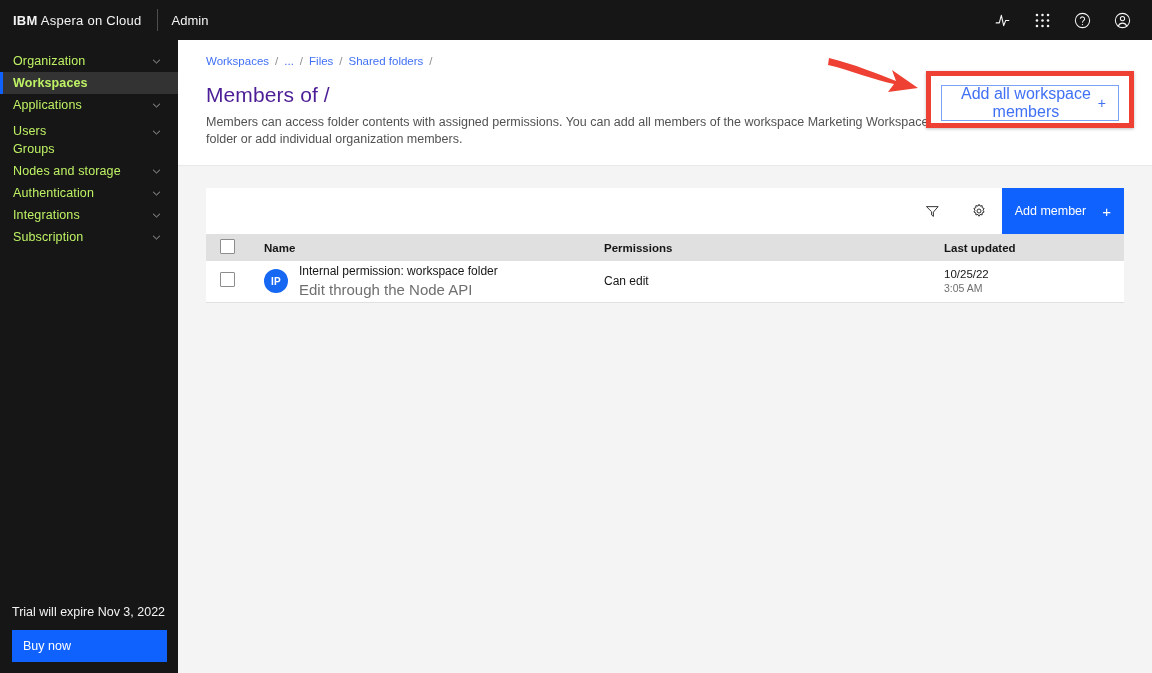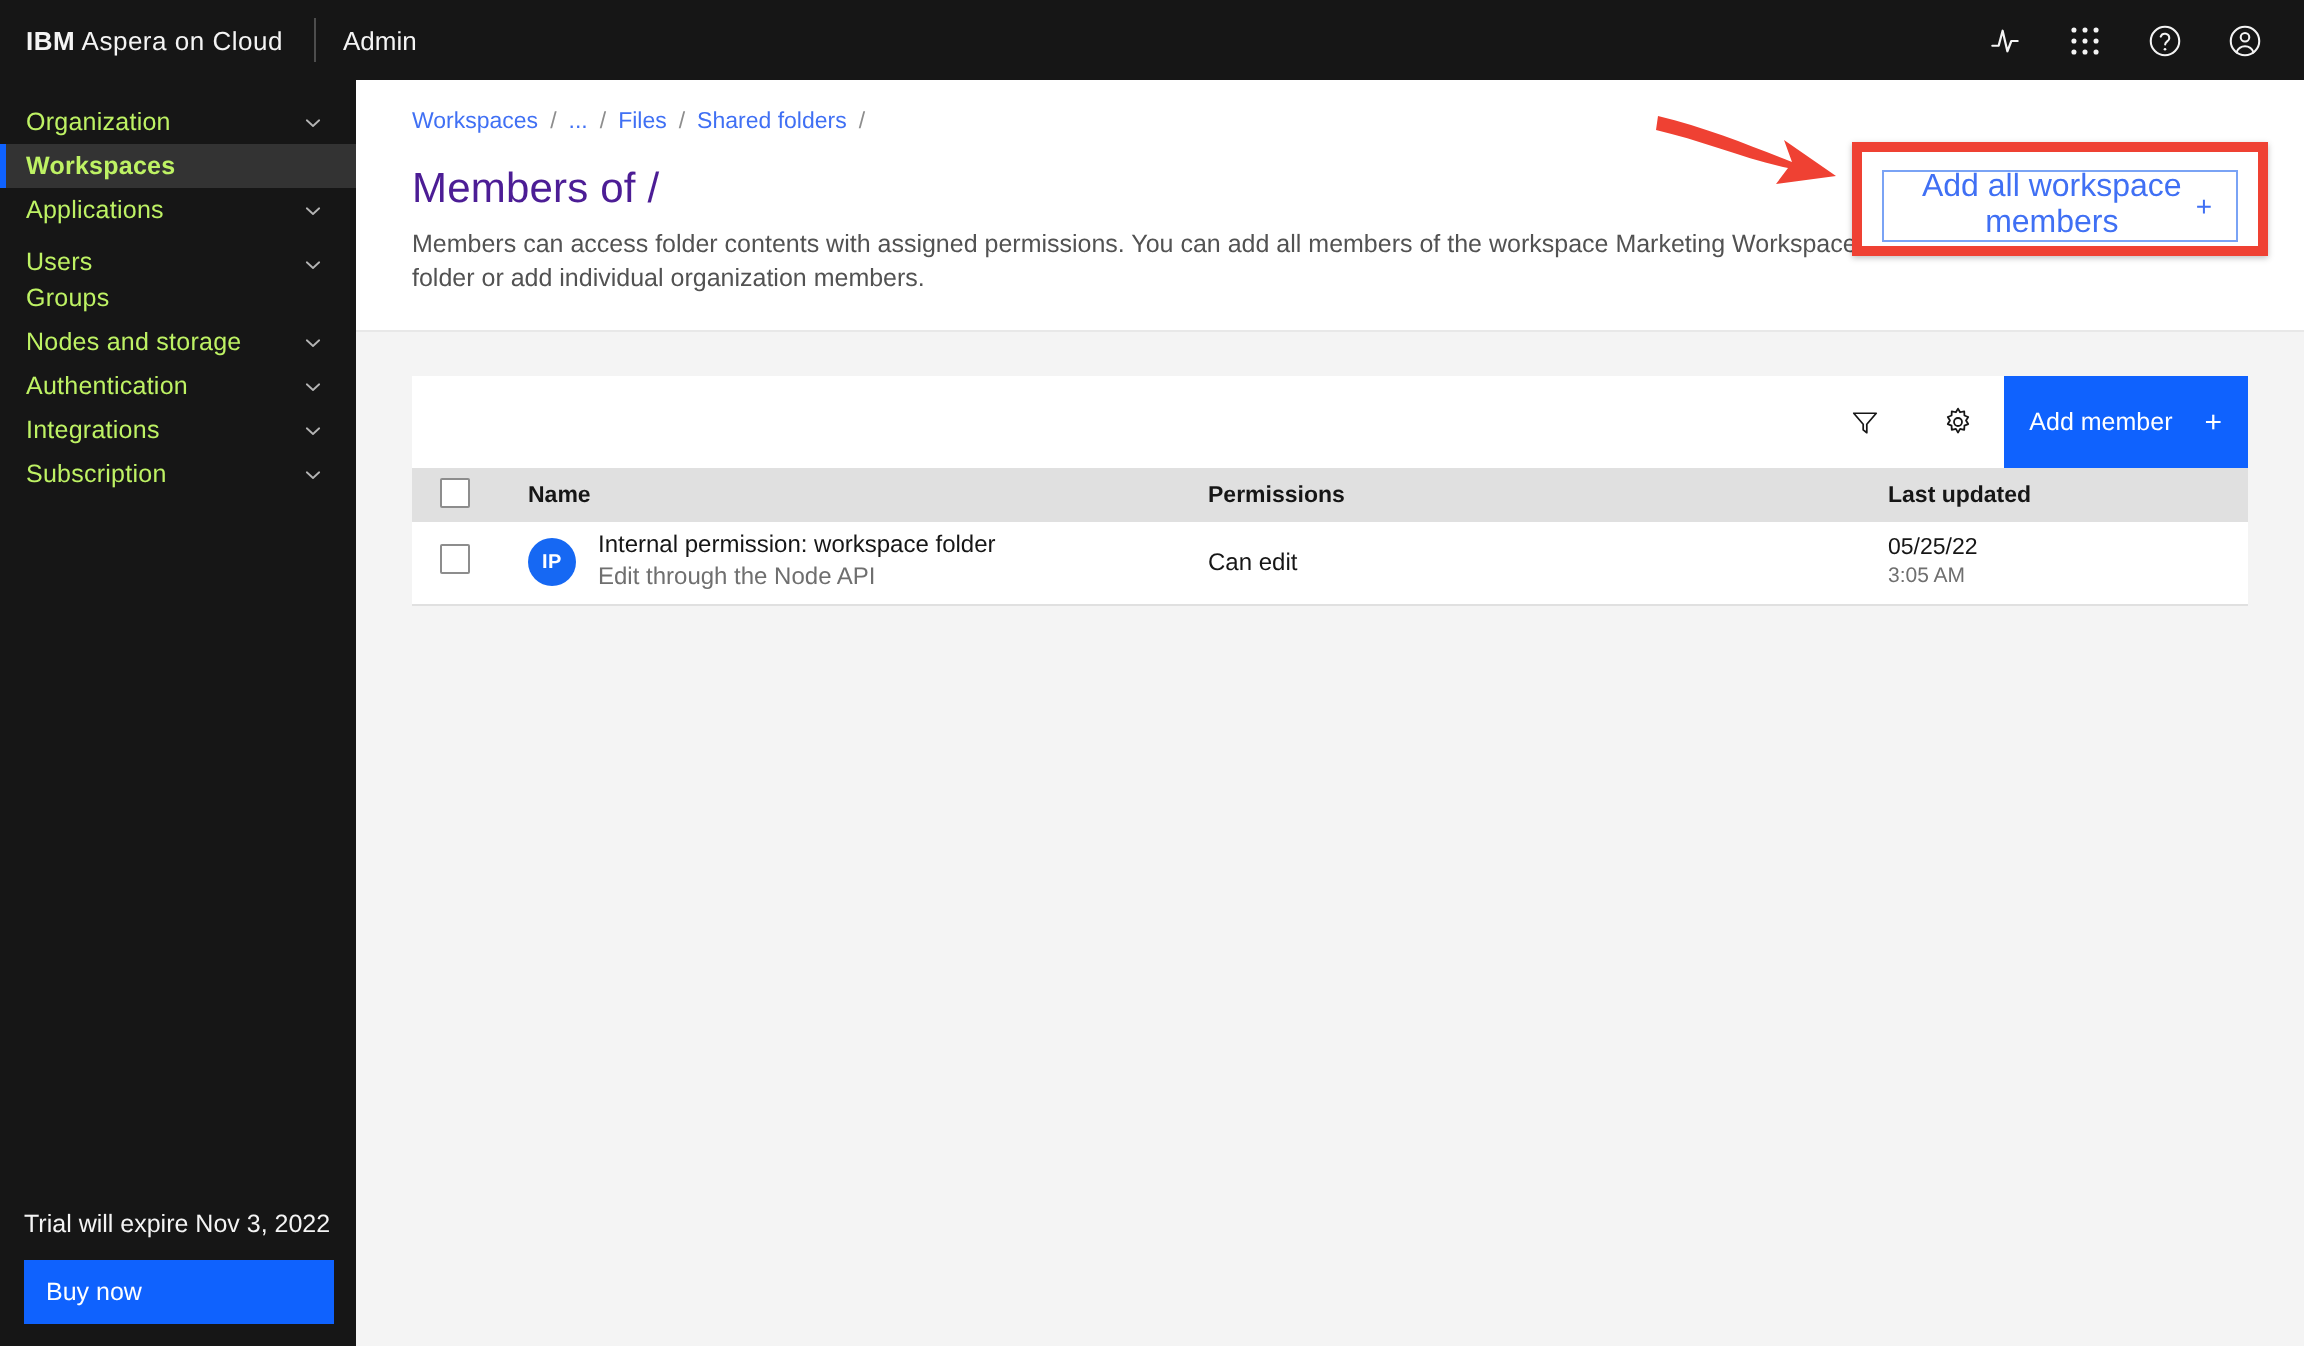--- a/index.html
+++ b/index.html
@@ -274,21 +274,21 @@
     justify-content: center;
     flex: none;
     letter-spacing: .3px;
   }
   .name-main {
     font-size: 12px;
     color: #161616;
     line-height: 1.25;
   }
   .name-sub {
-    font-size: 12px;
+    font-size: 15px;
     color: #6f6f6f;
     line-height: 1.3;
     margin-top: 1px;
   }
   .upd-main { font-size: 11.5px; color: #161616; line-height: 1.25; }
   .upd-sub { font-size: 10.5px; color: #6f6f6f; line-height: 1.3; margin-top: 1px;}
 
   
   .annot-box {
     position: absolute;
@@ -538,21 +538,21 @@
               <div class="name-cell">
                 <div class="avatar">IP</div>
                 <div>
                   <div class="name-main">Internal permission: workspace folder</div>
                   <div class="name-sub">Edit through the Node API</div>
                 </div>
               </div>
             </td>
             <td class="col-perm">Can edit</td>
             <td class="col-updated">
-              <div class="upd-main">05/25/22</div>
+              <div class="upd-main">10/25/22</div>
               <div class="upd-sub">3:05 AM</div>
             </td>
           </tr>
         </tbody>
       </table>
     </div>
   </div>
 
   <svg class="arrow-svg" viewBox="0 0 100 48">
     <path d="M3 8 C 28 14, 52 24, 70 31 L 66 20 L 92 38 L 62 42 L 68 34 C 48 30, 24 20, 2 15 Z" fill="#ef4133"></path>

